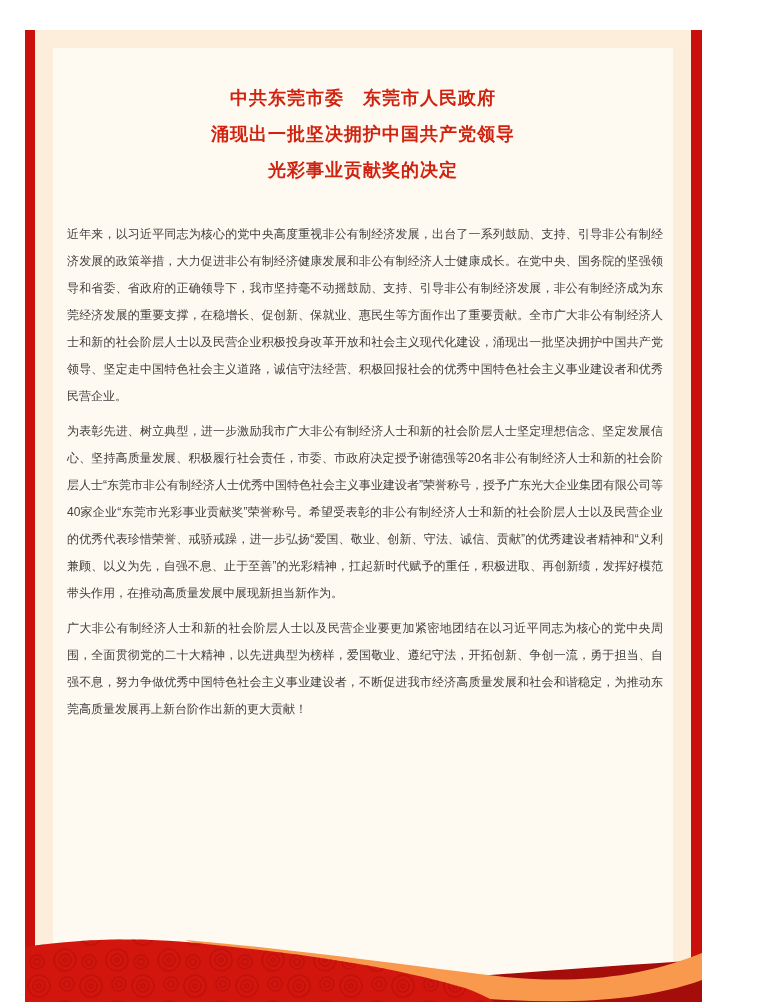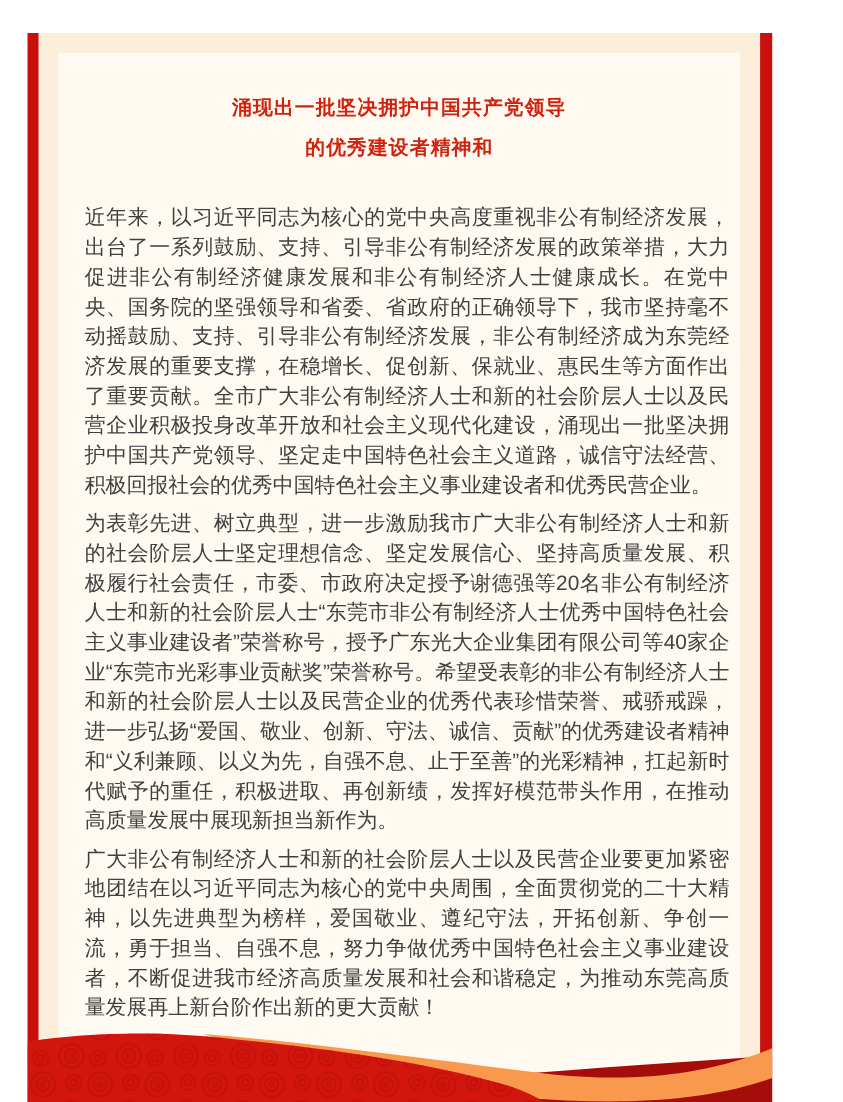--- a/index.html
+++ b/index.html
@@ -53,22 +53,22 @@
     line-height:36px;
     font-weight:bold;
     letter-spacing:1px;
     color:var(--title-red);
   }
   .doc-body{
     padding:0 10px;
     margin-top:33px;
   }
   .doc-body p{
-    margin:0 0 8px 14px;
-    font-size:19px;
+    margin:0 0 8px 4px;
+    font-size:12px;
     line-height:27px;
     text-align:justify;
     color:var(--body-text);
   }
   .waves{
     position:absolute;
     left:25px;top:920px;
     width:677px;height:82px;
     display:block;
   }
@@ -77,22 +77,23 @@
 <body>
 
 <div class="page">
 
   <div class="backing"></div>
 
   <div class="card">
     <div class="panel">
 
       <div class="title-block">
+        <div class="title-line">中共东莞市委　东莞市人民政府</div>
         <div class="title-line">涌现出一批坚决拥护中国共产党领导</div>
-        <div class="title-line">的优秀建设者精神和</div>
+        <div class="title-line">光彩事业贡献奖的决定</div>
       </div>
 
       <div class="doc-body">
         <p>近年来，以习近平同志为核心的党中央高度重视非公有制经济发展，出台了一系列鼓励、支持、引导非公有制经济发展的政策举措，大力促进非公有制经济健康发展和非公有制经济人士健康成长。在党中央、国务院的坚强领导和省委、省政府的正确领导下，我市坚持毫不动摇鼓励、支持、引导非公有制经济发展，非公有制经济成为东莞经济发展的重要支撑，在稳增长、促创新、保就业、惠民生等方面作出了重要贡献。全市广大非公有制经济人士和新的社会阶层人士以及民营企业积极投身改革开放和社会主义现代化建设，涌现出一批坚决拥护中国共产党领导、坚定走中国特色社会主义道路，诚信守法经营、积极回报社会的优秀中国特色社会主义事业建设者和优秀民营企业。</p>
         <p>为表彰先进、树立典型，进一步激励我市广大非公有制经济人士和新的社会阶层人士坚定理想信念、坚定发展信心、坚持高质量发展、积极履行社会责任，市委、市政府决定授予谢德强等20名非公有制经济人士和新的社会阶层人士“东莞市非公有制经济人士优秀中国特色社会主义事业建设者”荣誉称号，授予广东光大企业集团有限公司等40家企业“东莞市光彩事业贡献奖”荣誉称号。希望受表彰的非公有制经济人士和新的社会阶层人士以及民营企业的优秀代表珍惜荣誉、戒骄戒躁，进一步弘扬“爱国、敬业、创新、守法、诚信、贡献”的优秀建设者精神和“义利兼顾、以义为先，自强不息、止于至善”的光彩精神，扛起新时代赋予的重任，积极进取、再创新绩，发挥好模范带头作用，在推动高质量发展中展现新担当新作为。</p>
         <p>广大非公有制经济人士和新的社会阶层人士以及民营企业要更加紧密地团结在以习近平同志为核心的党中央周围，全面贯彻党的二十大精神，以先进典型为榜样，爱国敬业、遵纪守法，开拓创新、争创一流，勇于担当、自强不息，努力争做优秀中国特色社会主义事业建设者，不断促进我市经济高质量发展和社会和谐稳定，为推动东莞高质量发展再上新台阶作出新的更大贡献！</p>
       </div>
 
     </div>
   </div>

